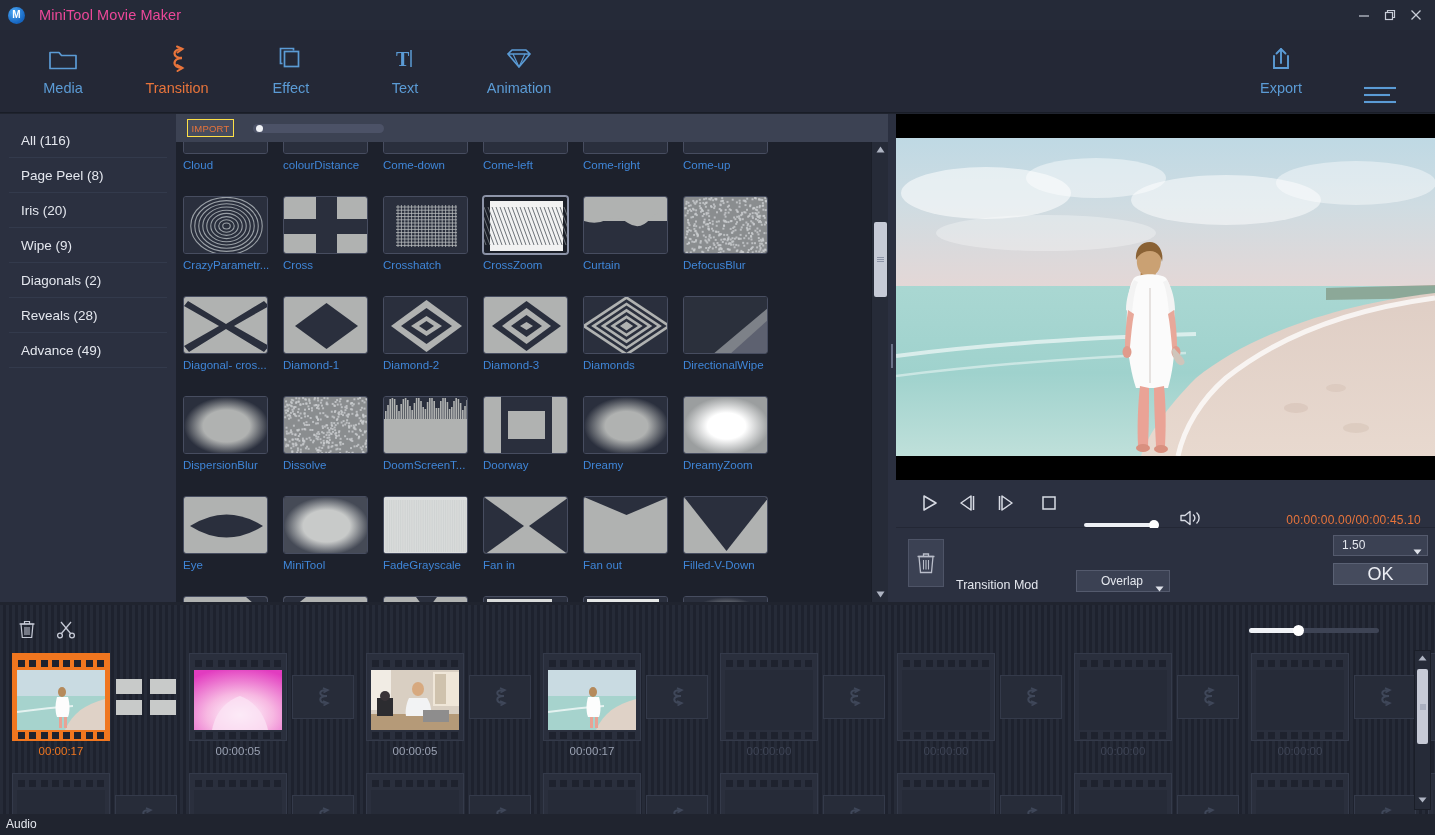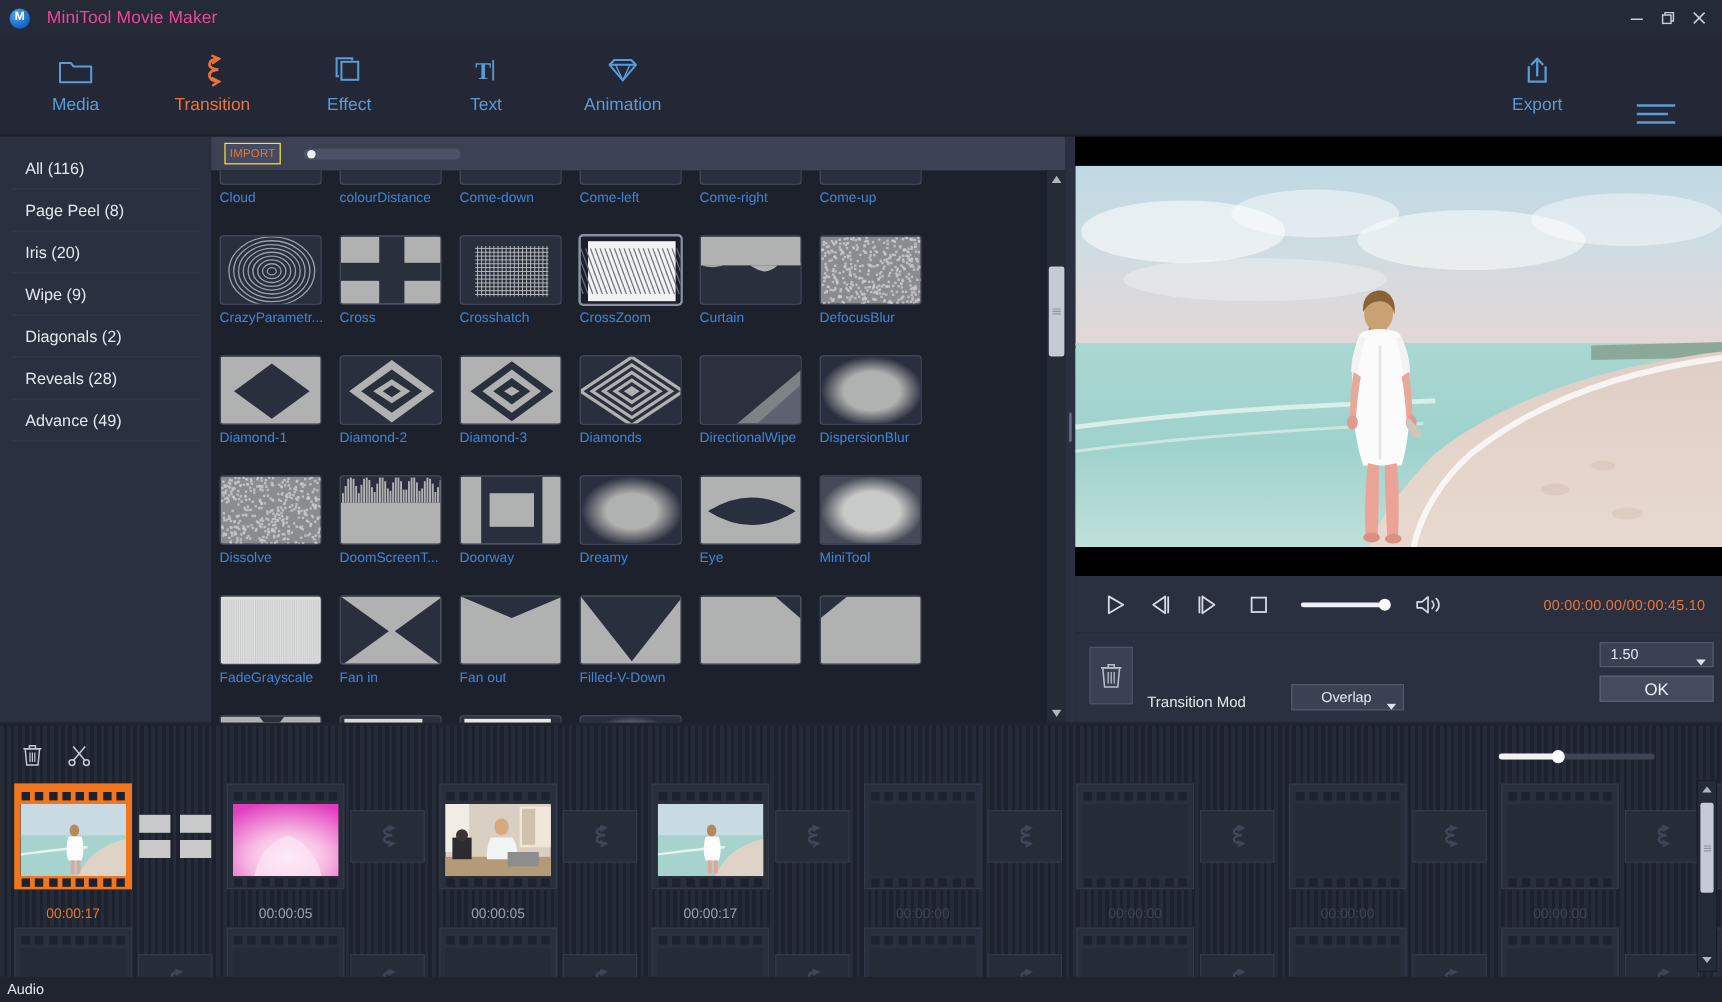--- a/index.html
+++ b/index.html
@@ -129,21 +129,21 @@
     position:absolute; left:896px; top:114px; width:539px; height:366px;
     background:#000;
   }
   .pv-bars-t, .pv-bars-b { position:absolute; left:0; width:539px; height:24px; background:#000; }
   .pv-bars-t { top:0; } .pv-bars-b { bottom:0; }
   .pv-img { position:absolute; left:0; top:24px; width:539px; height:318px; overflow:hidden; }
 
   .controls {
     position:absolute; left:896px; top:480px; width:539px; height:48px;
     background:#2b3040; border-bottom:1px solid #232735;
-    display:flex; align-items:center;
+    display:flex; align-items:flex-end;
   }
   .cbtn { width:38px; height:48px; display:flex; align-items:center; justify-content:center; color:#d8dbe4; }
   .volslider {
     margin-left:16px; width:72px; height:4px; background:#eef0f5; border-radius:2px; position:relative;
   }
   .volslider .vknob {
     position:absolute; right:-3px; top:-3px; width:10px; height:10px;
     border-radius:50%; background:#fff;
   }
   .spk { margin-left:18px; width:34px; display:flex; align-items:center; justify-content:center; color:#d8dbe4; }
@@ -166,21 +166,21 @@
   }
   .modsel .cv { position:absolute; right:5px; top:7px; }
   .speedsel {
     position:absolute; left:437px; top:7px; width:95px; height:21px;
     background:#3b4153; border:1px solid #545a6d; color:#e4e7ee;
     font-size:12px; padding-left:8px; line-height:19px;
   }
   .speedsel .cv { position:absolute; right:5px; top:6px; }
   .okbtn {
     position:absolute; left:437px; top:35px; width:95px; height:22px;
-    background:#454b5d; border:1px solid #5a6174; color:#eceef4; font-size:14px;
+    background:#454b5d; border:1px solid #5a6174; color:#eceef4; font-size:18px;
     display:flex; align-items:center; justify-content:center;
   }
 
   
   .timeline {
     position:absolute; left:0; top:605px; width:1435px; height:230px;
     background:#1e222e;
   }
   .tl-toolbar { position:absolute; left:0; top:0; width:1435px; height:45px; }
   .tl-ico { position:absolute; top:12px; width:26px; height:24px; display:flex; align-items:center; justify-content:center; color:#c6cad6; }
@@ -197,21 +197,21 @@
   .clip { width:98px; margin-left:12px; }
   .filmstrip {
     width:98px; height:88px; background:#2a2f3d; border:1px solid #343a4a;
     padding:6px 3px; position:relative;
   }
   .clip.sel .filmstrip { background:#f0761f; border-color:#f0761f; }
   .perfs { display:flex; justify-content:space-around; height:8px; }
   .perfs i { width:7px; height:7px; background:#1e222e; display:block; }
   .clip.sel .perfs i { background:#1e222e; }
   .clipimg { height:60px; margin:2px 1px; background:#262b38; overflow:hidden; position:relative; }
-  .cliptime { text-align:center; color:#9aa1b2; font-size:11.5px; margin-top:15px; }
+  .cliptime { text-align:center; color:#9aa1b2; font-size:11.5px; margin-top:4px; }
   .clip.sel .cliptime { color:#f0761f; }
   .clip.empty .cliptime { color:#3e4455; }
   .trans-slot {
     width:62px; height:44px; margin:22px 0 0 5px; border:1px solid #343a4a;
     background:#272c39; display:flex; align-items:center; justify-content:center;
     color:#3f4759; flex:none;
   }
   .trans-slot.filled { background:none; border:none; }
   .tl-scroll {
     position:absolute; right:4px; top:45px; width:17px; height:160px; background:#262b38;
@@ -950,20 +950,30 @@
                 <rect x="67.7" y="54.3" width="2" height="2" fill="#c9ccce" opacity="0.8"></rect>
               </svg>
             </div>
             <div class="tr-name">DefocusBlur</div>
           </div>
           <div class="tr-cell">
             <div class="tr-thumb">
               <svg width="85" height="58" viewBox="0 0 85 58" preserveAspectRatio="none" style="display:block">
                 <rect width="85" height="58" fill="#2a2f3d"></rect>
                 <rect width="85" height="58" fill="#b0b2b1"></rect>
+                <path d="M4 4 L42 27 L80 4 L85 9 L50 29 L85 49 L80 55 L42 32 L5 55 L0 49 L35 29 L0 9 Z" fill="#2a2f3d"></path>
+              </svg>
+            </div>
+            <div class="tr-name">Diagonal- cros...</div>
+          </div>
+          <div class="tr-cell">
+            <div class="tr-thumb">
+              <svg width="85" height="58" viewBox="0 0 85 58" preserveAspectRatio="none" style="display:block">
+                <rect width="85" height="58" fill="#2a2f3d"></rect>
+                <rect width="85" height="58" fill="#b0b2b1"></rect>
                 <polygon points="42.5,6 74,29 42.5,52 11,29" fill="#2a2f3d"></polygon>
               </svg>
             </div>
             <div class="tr-name">Diamond-1</div>
           </div>
           <div class="tr-cell">
             <div class="tr-thumb">
               <svg width="85" height="58" viewBox="0 0 85 58" preserveAspectRatio="none" style="display:block">
                 <rect width="85" height="58" fill="#2a2f3d"></rect>
                 <rect width="85" height="58" fill="#2a2f3d"></rect>
@@ -1530,20 +1540,35 @@
                 </defs>
                 <rect width="85" height="58" fill="url(#dy)"></rect>
               </svg>
             </div>
             <div class="tr-name">Dreamy</div>
           </div>
           <div class="tr-cell">
             <div class="tr-thumb">
               <svg width="85" height="58" viewBox="0 0 85 58" preserveAspectRatio="none" style="display:block">
                 <rect width="85" height="58" fill="#2a2f3d"></rect>
+                <defs>
+                  <radialGradient id="dz">
+                    <stop offset="0.45" stop-color="#ffffff"></stop>
+                    <stop offset="1" stop-color="#9b9e9f"></stop>
+                  </radialGradient>
+                </defs>
+                <rect width="85" height="58" fill="url(#dz)"></rect>
+              </svg>
+            </div>
+            <div class="tr-name">DreamyZoom</div>
+          </div>
+          <div class="tr-cell">
+            <div class="tr-thumb">
+              <svg width="85" height="58" viewBox="0 0 85 58" preserveAspectRatio="none" style="display:block">
+                <rect width="85" height="58" fill="#2a2f3d"></rect>
                 <rect width="85" height="58" fill="#b0b2b1"></rect>
                 <path d="M6 29 Q42.5 6 79 29 Q42.5 52 6 29 Z" fill="#2a2f3d"></path>
               </svg>
             </div>
             <div class="tr-name">Eye</div>
           </div>
           <div class="tr-cell">
             <div class="tr-thumb">
               <svg width="85" height="58" viewBox="0 0 85 58" preserveAspectRatio="none" style="display:block">
                 <rect width="85" height="58" fill="#2a2f3d"></rect>

